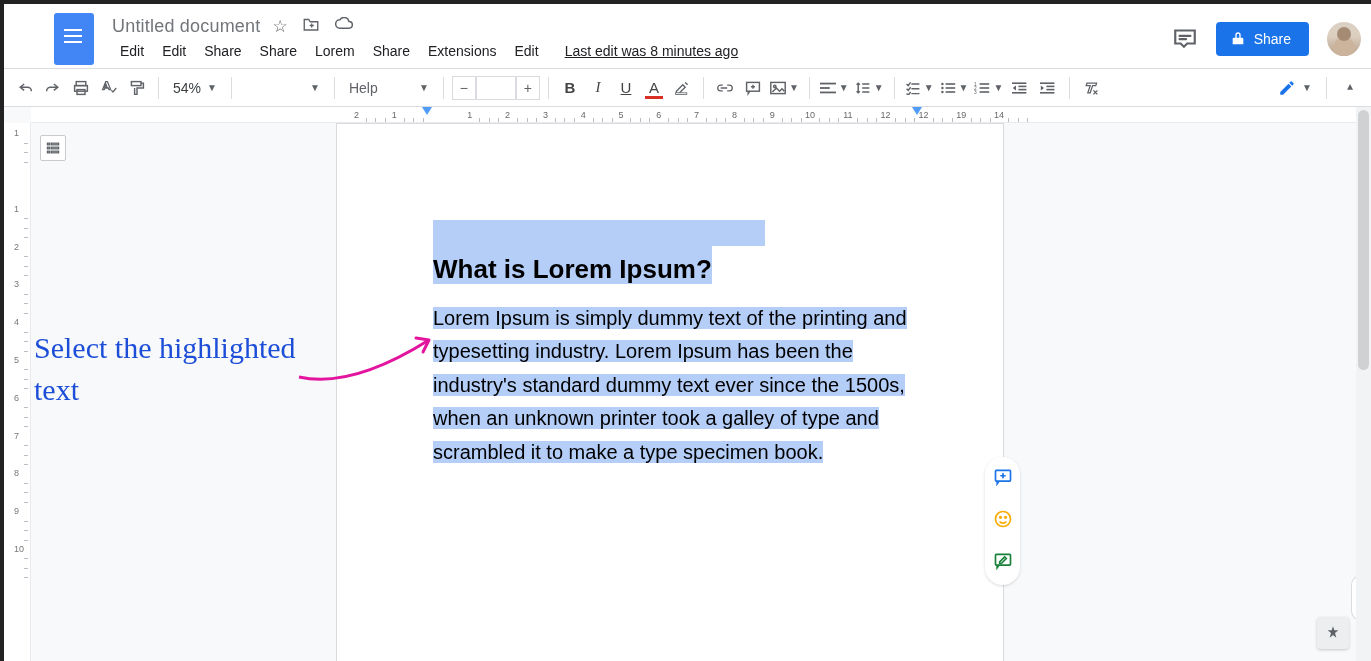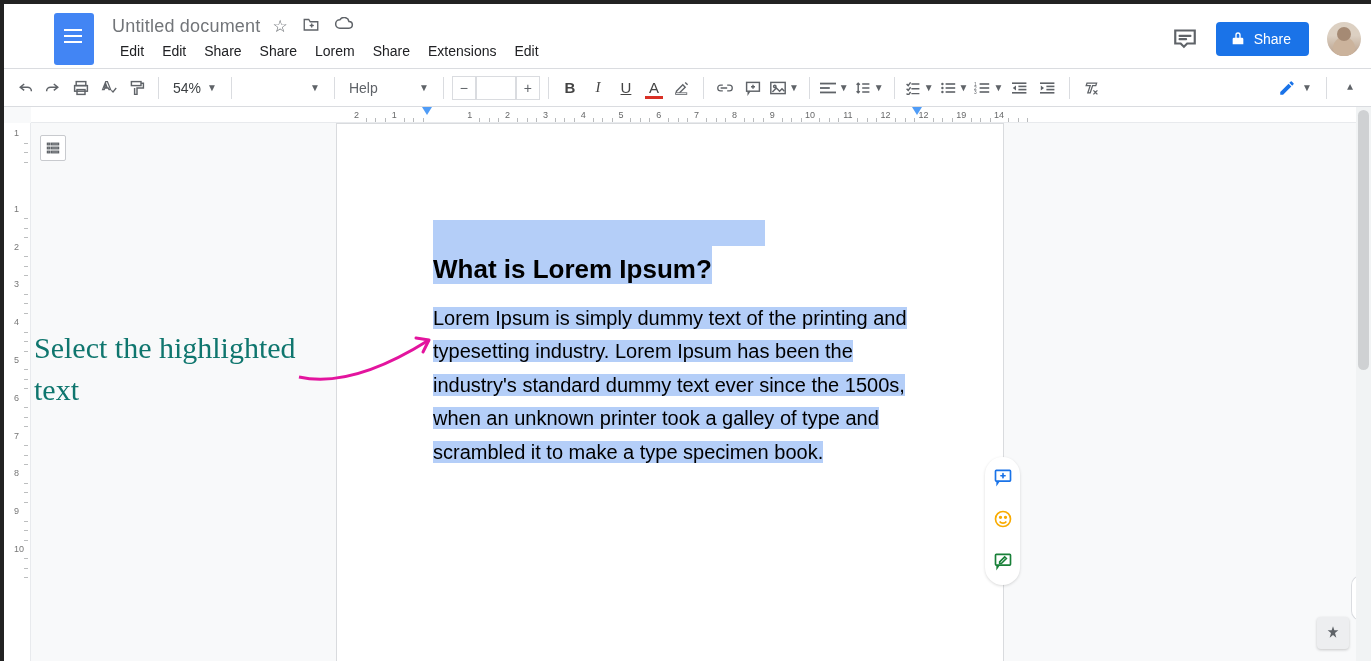--- a/index.html
+++ b/index.html
@@ -61,21 +61,21 @@
 .page-content .body span { background: #b4cef8; }
 .scrollbar { position: absolute; right: 0; top: 0; bottom: 0; width: 15px; background: #f1f3f4; }
 .scrollbar .thumb { position: absolute; top: 3px; left: 2px; right: 2px; height: 260px; background: #cfd1d3; border-radius: 6px; }
 
 .side-actions { position: absolute; left: 981px; top: 350px; width: 35px; background: #fff; border-radius: 18px; box-shadow: 0 1px 3px rgba(0,0,0,0.15); padding: 10px 0; display: flex; flex-direction: column; gap: 18px; align-items: center; }
 .side-actions svg { width: 20px; height: 20px; }
 .side-expand { position: absolute; right: 0; top: 468px; width: 20px; height: 46px; background: #fff; border: 1px solid #dadce0; border-right: none; border-radius: 10px 0 0 10px; display: flex; align-items: center; justify-content: center; cursor: pointer; }
 .explore { position: absolute; right: 22px; bottom: 12px; width: 32px; height: 32px; background: #edeef0; border-radius: 4px; box-shadow: 0 1px 3px rgba(0,0,0,0.2); display: flex; align-items: center; justify-content: center; cursor: pointer; }
 .explore svg { width: 16px; height: 16px; fill: #5f6368; }
 
-.annotation { position: absolute; top: 220px; left: 30px; width: 300px; color: #0f766e; font-family: "Comic Sans MS", "Segoe Script", cursive; font-size: 30px; line-height: 1.4; pointer-events: none; }
+.annotation { position: absolute; top: 220px; left: 30px; width: 300px; color: #1d4ed8; font-family: "Comic Sans MS", "Segoe Script", cursive; font-size: 30px; line-height: 1.4; pointer-events: none; }
 .arrow { position: absolute; top: 225px; left: 290px; width: 150px; height: 60px; pointer-events: none; }
 .arrow svg { width: 100%; height: 100%; overflow: visible; }
 
 svg.stroke { fill: none; stroke: #5f6368; stroke-width: 1.8; }
 </style>
 </head>
 <body>
 
 <div class="header">
   <div class="logo"></div>
@@ -99,20 +99,21 @@
     </div>
     <div class="menu-row">
       <span>Edit</span>
       <span>Edit</span>
       <span>Share</span>
       <span>Share</span>
       <span>Lorem</span>
       <span>Share</span>
       <span>Extensions</span>
       <span>Edit</span>
+      <span class="last-edit">Last edit was 8 minutes ago</span>
     </div>
   </div>
   <div class="right-header">
     <span class="comment-history-icon">
       <svg viewBox="0 0 24 24">
           <path d="M21 6H3v12h5l3 3 3-3h7z"></path>
           <path d="M7 11h10M7 14h6" stroke-linecap="round"></path>
         </svg>
     </span>
     <button class="share-btn">

